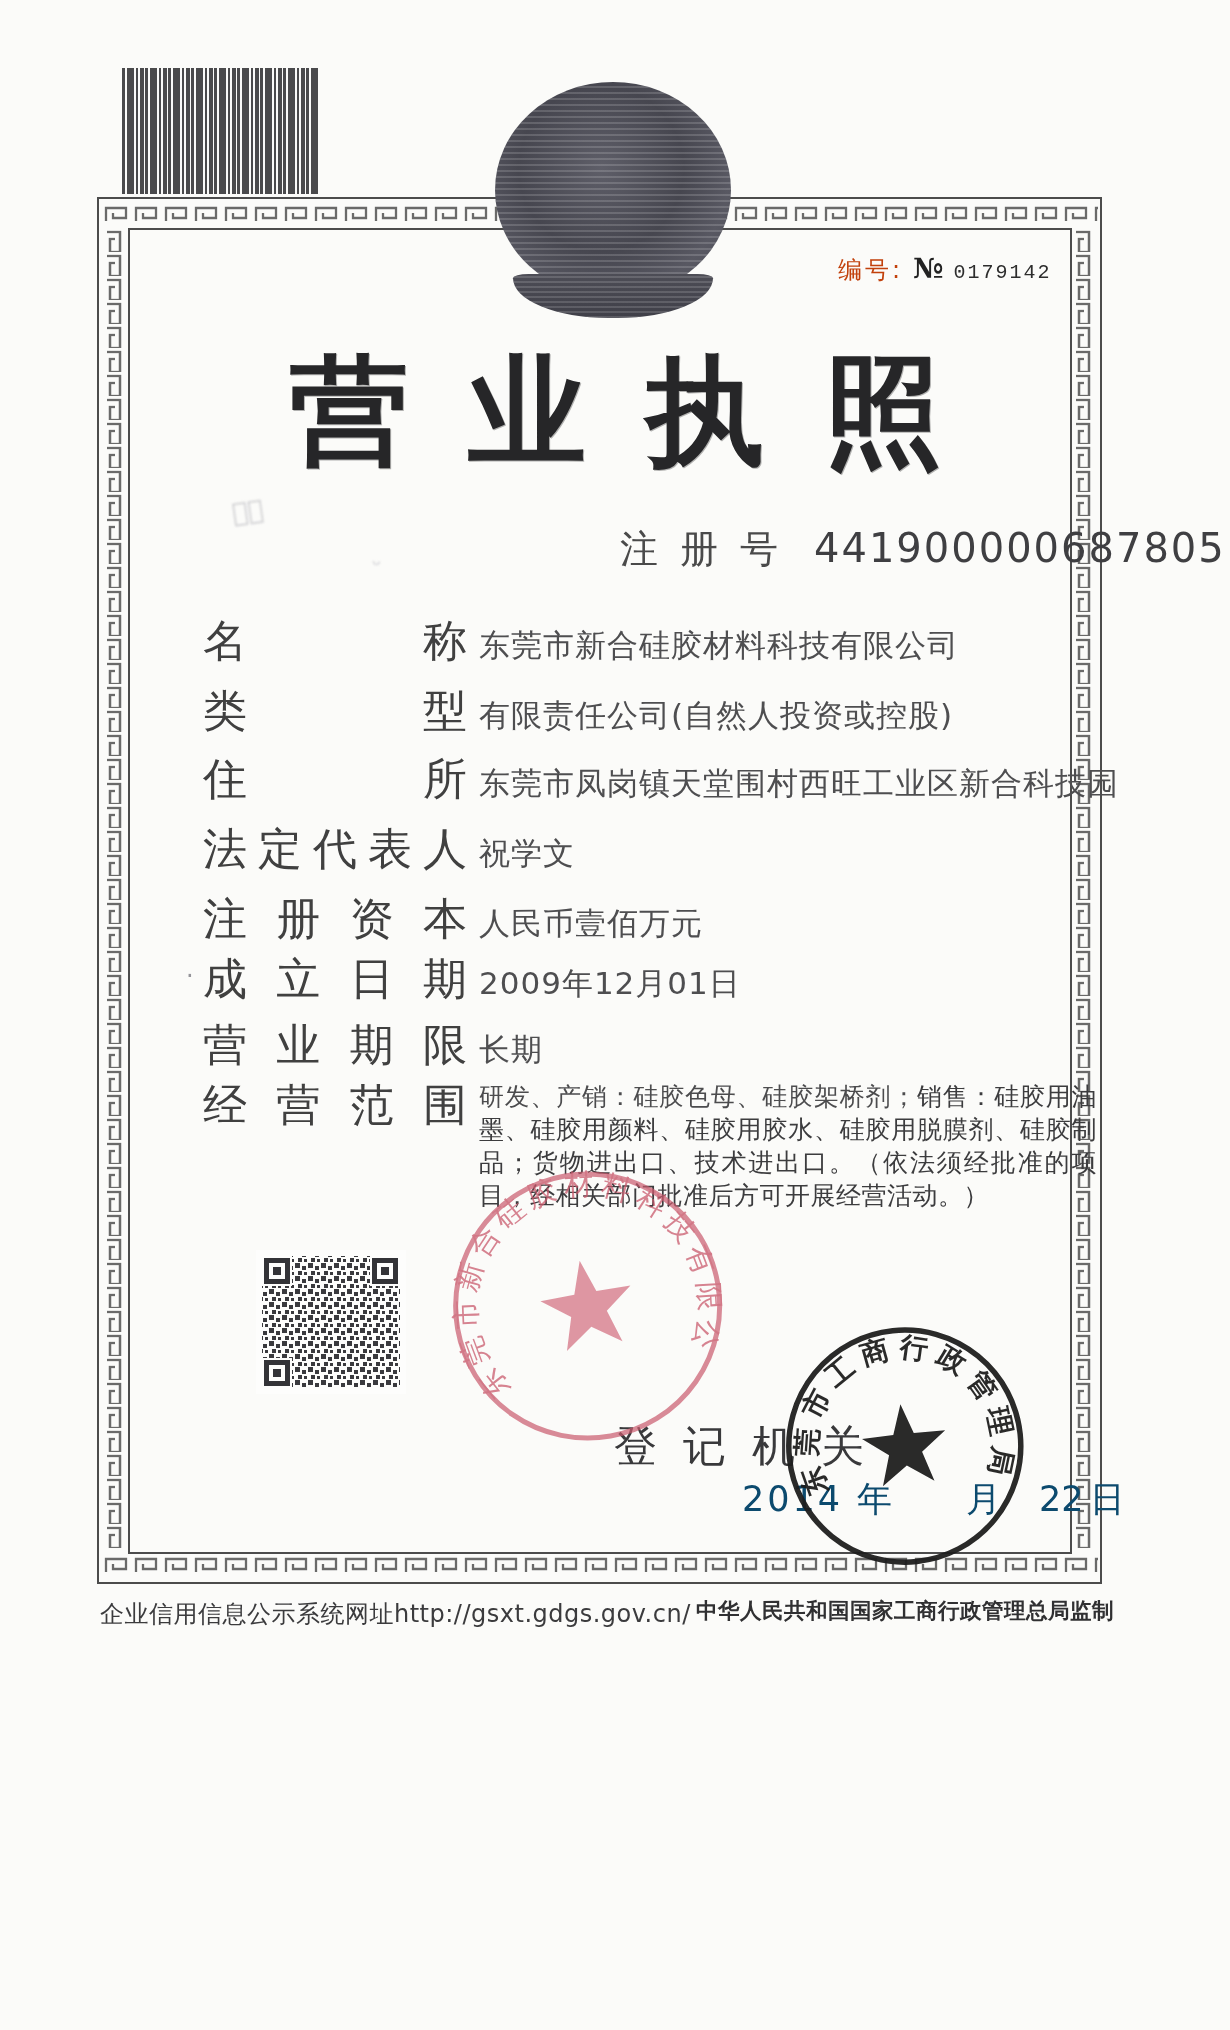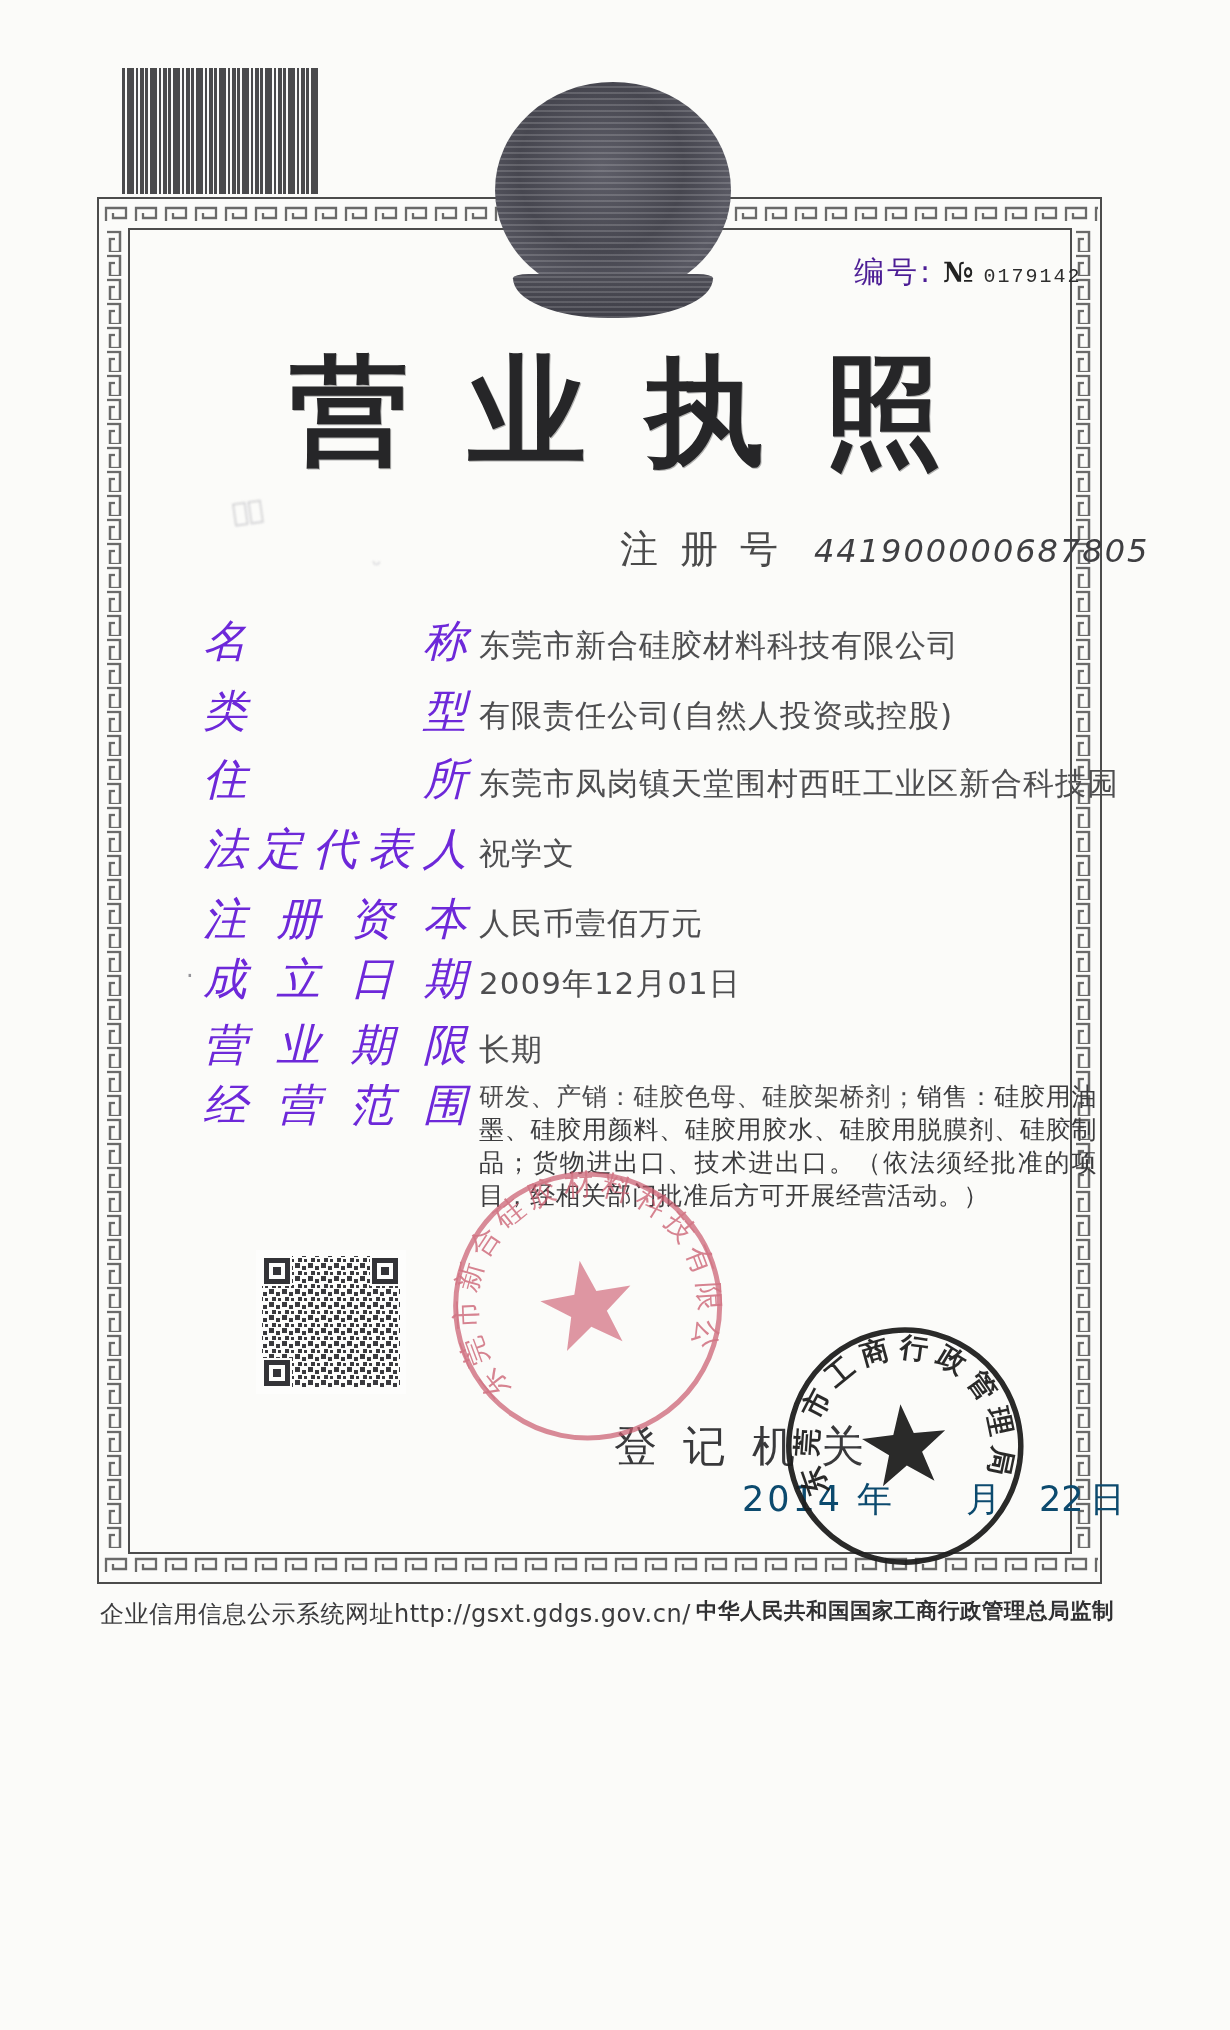--- a/index.html
+++ b/index.html
@@ -46,43 +46,43 @@
     border:2px solid #4c4c4c;box-sizing:content-box;
   }
   .strip{position:absolute;opacity:.85;}
   .strip.top{left:102px;top:202px;}
   .strip.bottom{left:102px;top:1553px;}
   .strip.left{left:102px;top:228px;}
   .strip.right{left:1071px;top:228px;}
 
   
   .serial{position:absolute;left:838px;top:252px;display:flex;align-items:baseline;gap:10px;z-index:7;}
-  .serial-label{font-size:30px;color:#4c1d95;letter-spacing:3px;margin-left:16px;}
+  .serial-label{font-size:24px;color:#c2410c;letter-spacing:3px;}
   .serial-no-mark{font-family:"DejaVu Serif",serif;font-weight:bold;font-size:28px;color:#222;}
   .serial-number{font-family:"Liberation Mono",monospace;font-size:20px;color:#2d2d2d;letter-spacing:2px;}
 
   
   .cert-title{
     position:absolute;left:290px;top:336px;width:652px;height:150px;
     display:flex;justify-content:space-between;align-items:center;
     font-size:118px;font-weight:bold;color:#262628;line-height:1;
     text-shadow:1px 1px 0 rgba(40,40,40,.35);
     z-index:5;
   }
 
   
   .regline{position:absolute;left:620px;top:524px;display:flex;align-items:baseline;z-index:5;}
   .regline .reg-label{font-size:38px;color:#4a4a4a;letter-spacing:22px;}
-  .regline .reg-number{font-size:32px;color:#3f3f42;letter-spacing:2px;margin-left:14px;font-style:italic;}
+  .regline .reg-number{font-size:40px;color:#3f3f42;letter-spacing:2px;margin-left:14px;}
 
   
   .field-row{position:absolute;left:203px;display:flex;align-items:baseline;z-index:5;}
   .field-label{
-    width:264px;font-size:44px;color:#6d28d9;line-height:1.15;
-    text-align:justify;text-align-last:justify;flex:0 0 264px;font-style:italic;
+    width:264px;font-size:44px;color:#404040;line-height:1.15;
+    text-align:justify;text-align-last:justify;flex:0 0 264px;
   }
   .field-value{margin-left:12px;font-size:31px;color:#4e4e50;letter-spacing:1px;white-space:nowrap;}
   .row-0{top:616px;} .row-1{top:686px;} .row-2{top:754px;} .row-3{top:824px;}
   .row-4{top:894px;} .row-5{top:954px;} .row-6{top:1020px;} .row-7{top:1080px;align-items:flex-start;}
   .scope-text{
     margin-left:12px;width:618px;font-size:25px;line-height:33px;color:#4c4c4e;
     letter-spacing:.5px;white-space:normal;text-align:justify;
   }
   .scope-part2{font-weight:normal;color:#3c3c3e;}
 

